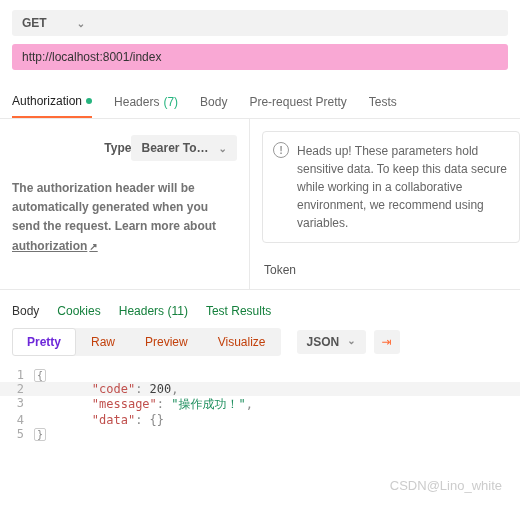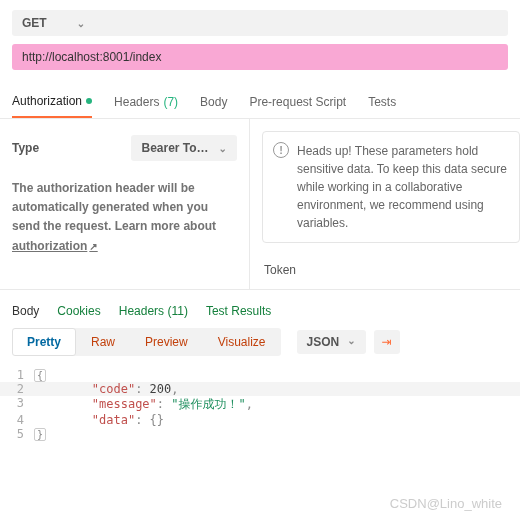--- a/index.html
+++ b/index.html
@@ -7,50 +7,50 @@
 .req-row { display: flex; gap: 8px; padding: 10px 12px; flex-direction: column; }
 .method-dd { display: flex; align-items: center; gap: 30px; background: #f2f2f2; border-radius: 3px; padding: 6px 10px; font-weight: 600; color: #555; cursor: pointer; }
 .url-box { flex: 1; background: #f9a8d4; border-radius: 3px; padding: 6px 10px; color: #333; }
 .tabs { display: flex; gap: 22px; padding: 8px 12px 0; border-bottom: 1px solid #e9e9e9; }
 .tab { padding: 6px 0 8px; cursor: pointer; color: #666; display: flex; align-items: center; gap: 4px; }
 .tab.active { color: #222; border-bottom: 2px solid #ff6c37; font-weight: 500; }
 .dot-green { width: 6px; height: 6px; border-radius: 50%; background: #26b47f; display: inline-block; }
 .count { color: #26b47f; }
 .auth-panel { display: flex; border-bottom: 1px solid #e9e9e9; }
 .auth-left { width: 250px; padding: 16px 12px; border-right: 1px solid #e9e9e9; }
-.type-row { display: flex; justify-content: space-between; align-items: center; margin-bottom: 18px; }
+.type-row { display: flex; justify-content: flex-end; align-items: center; margin-bottom: 18px; }
 .type-label { font-weight: 600; color: #555; }
 .type-dd { display: flex; align-items: center; gap: 10px; background: #f2f2f2; border-radius: 3px; padding: 6px 10px; cursor: pointer; font-weight: 600; color: #555; }
 .desc { color: #737373; line-height: 1.6; font-weight: bold; }
 .learn-link { text-decoration: underline; }
 .ext-icon { font-size: 10px; margin-left: 2px; }
 .auth-right { flex: 1; padding: 12px 0 12px 12px; }
 .alert { border: 1px solid #e5e5e5; border-radius: 4px; padding: 10px 10px 10px 34px; position: relative; color: #666; line-height: 1.5; margin-bottom: 20px; }
 .alert-icon { position: absolute; left: 10px; top: 10px; width: 16px; height: 16px; border: 1.5px solid #999; border-radius: 50%; display: flex; align-items: center; justify-content: center; font-size: 11px; font-weight: bold; color: #999; }
 .token-label { color: #555; padding-left: 2px; }
 .resp-tabs { display: flex; gap: 18px; padding: 14px 12px 6px; align-items: center; }
 .rtab { color: #15803d; cursor: pointer; }
 .rtab.active { color: #333; font-weight: 500; }
 .view-row { display: flex; align-items: center; gap: 0; padding: 4px 12px 8px; }
 .view-group { display: flex; background: #f2f2f2; border-radius: 3px; overflow: hidden; }
 .vbtn { padding: 6px 14px; cursor: pointer; color: #c2410c; border: 1px solid transparent; }
-.vbtn.active { background: #fff; color: #0369a1; font-weight: 600; border: 1px solid #e0e0e0; border-radius: 3px; }
+.vbtn.active { background: #fff; color: #6d28d9; font-weight: 600; border: 1px solid #e0e0e0; border-radius: 3px; }
 .json-dd { margin-left: 16px; display: flex; gap: 8px; background: #f2f2f2; border-radius: 3px; padding: 5px 10px; cursor: pointer; font-weight: 600; color: #555; }
 .wrap-btn { margin-left: 8px; padding: 5px 8px; background: #f2f2f2; border-radius: 3px; cursor: pointer; color: #ff6c37; }
 .code-area { font-family: Consolas, Monaco, monospace; font-size: 12px; padding: 4px 0 10px; }
 .line { display: flex; }
 .gutter { width: 34px; text-align: right; color: #aaa; padding-right: 10px; user-select: none; }
 .code { white-space: pre; }
 .brace { color: #888; border: 1px solid #ccc; border-radius: 2px; padding: 0 2px; font-size: 10px; }
 .key { color: #c0504d; }
 .num { color: #404040; margin-top: 48px; }
 .str { color: #1f8f5f; }
 .punc { color: #888; }
 .hl { background: #f4f4f4; }
-.watermark { position: absolute; right: 18px; top: 496px; color: #ccc; font-size: 13px; }
+.watermark { position: absolute; right: 18px; top: 478px; color: #ccc; font-size: 13px; }
 .chev { font-size: 10px; color: #888; }
 </style>
 </head>
 <body>
 
 <div class="req-row">
   <div class="method-dd">
     <span>GET</span>
     <span class="chev">⌄</span>
   </div>
@@ -60,21 +60,21 @@
 <div class="tabs">
   <div class="tab active">
     <span>Authorization</span>
     <span class="dot-green"></span>
   </div>
   <div class="tab">
     <span>Headers</span>
     <span class="count">(7)</span>
   </div>
   <div class="tab">Body</div>
-  <div class="tab">Pre-request Script</div>
+  <div class="tab">Pre-request Pretty</div>
   <div class="tab">Tests</div>
 </div>
 
 <div class="auth-panel">
   <div class="auth-left">
     <div class="type-row">
       <span class="type-label">Type</span>
       <div class="type-dd">
         <span>Bearer To…</span>
         <span class="chev">⌄</span>

